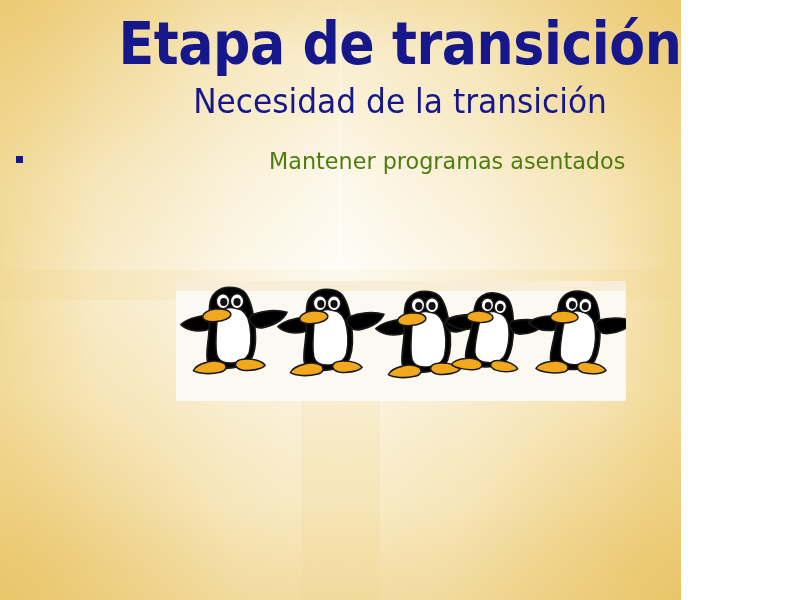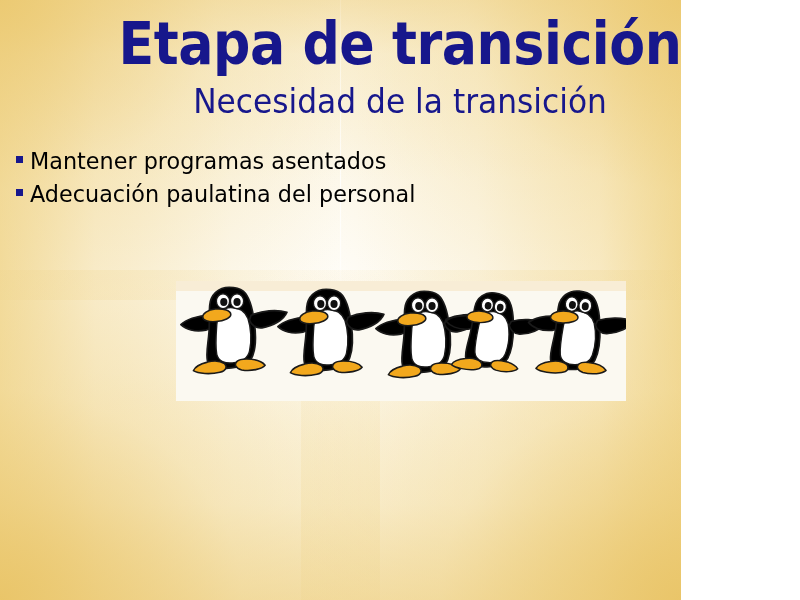--- a/index.html
+++ b/index.html
@@ -129,22 +129,23 @@
     list-style: none;
   }
   #bullets li {
     display: flex;
     align-items: flex-start;
     margin: 0 0 5px 0;
     padding: 0;
     font-family: "DejaVu Sans", sans-serif;
     font-size: 23px;
     line-height: 28px;
-    color: #000000;
+    color: #4d7c0f;
     white-space: nowrap;
+    justify-content: space-between;
   }
   #bullets li .marker {
     flex: 0 0 auto;
     width: 7px;
     height: 7px;
     background: #17178c;
     margin: 9px 7px 0 0;
   }
   #bullets li .btext {
     display: block;
@@ -187,24 +188,20 @@
   <div class="bg-corner-br"></div>
 
   <div id="title">Etapa de transición</div>
 
   <div id="subtitle">Necesidad de la transición</div>
 
   <ul id="bullets">
     <li>
       <span class="marker"></span>
       <span class="btext">Mantener programas asentados</span>
-    </li>
-    <li>
-      <span class="marker"></span>
-      <span class="btext">Adecuación paulatina del personal</span>
     </li>
   </ul>
 
   <div id="picture">
     <div class="band"></div>
 
     <svg width="450" height="120" viewBox="0 0 450 120">
       <defs>
         <g id="peng">
 

